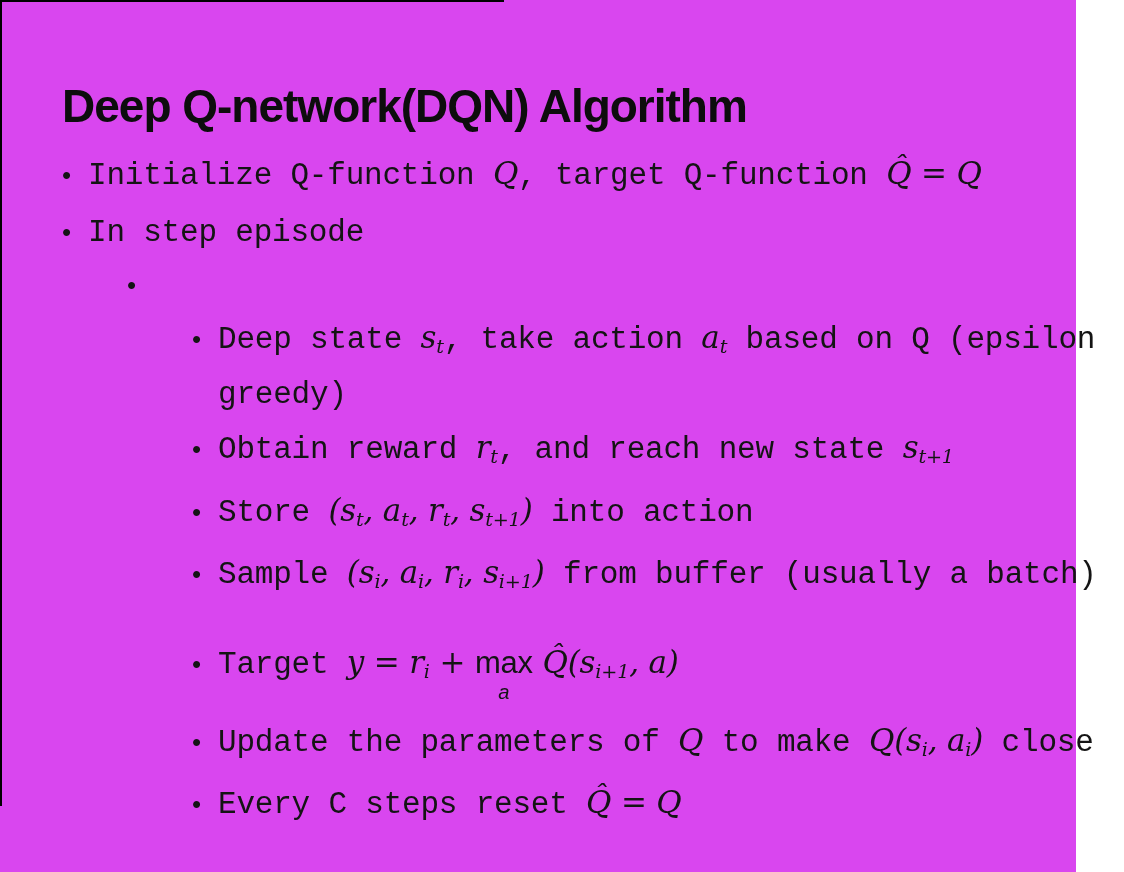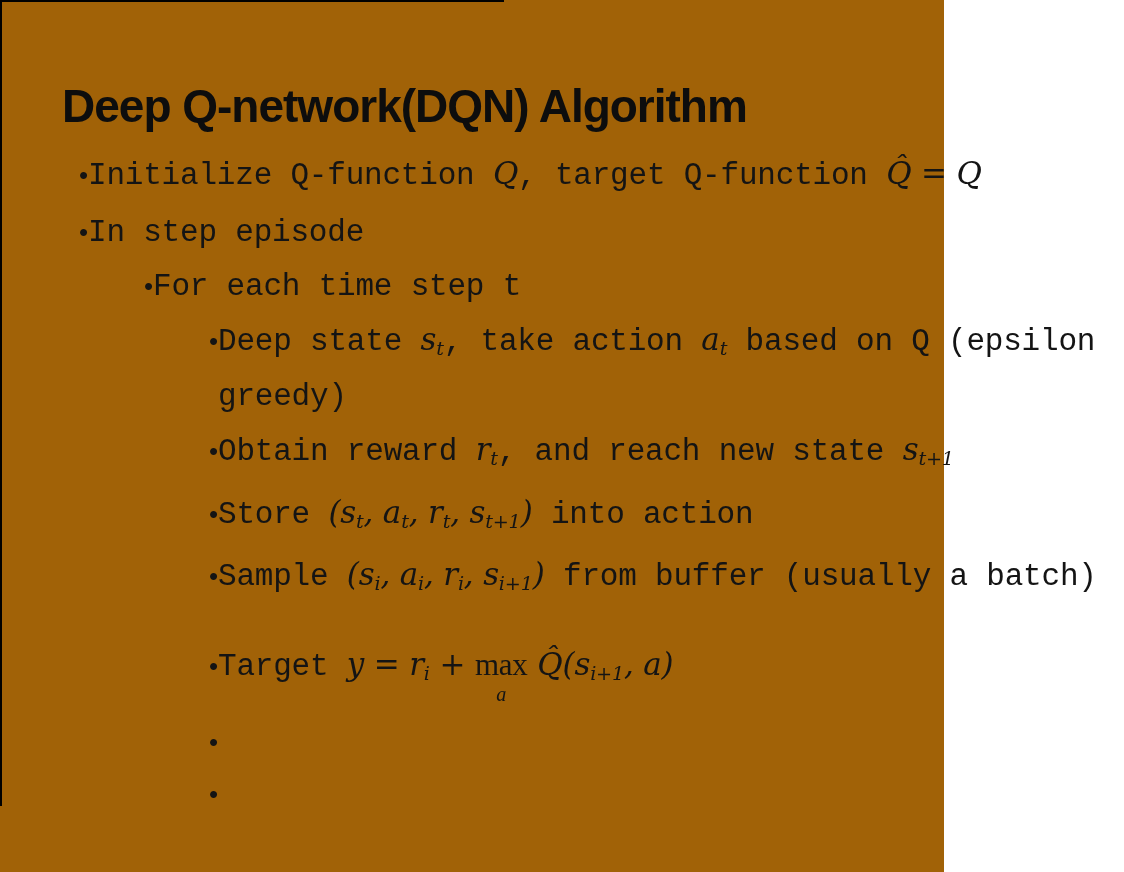--- a/index.html
+++ b/index.html
@@ -3,25 +3,24 @@
 <meta charset="utf-8">
 <style>
   html, body {
     margin: 0; padding: 0;
     width: 1124px; height: 872px;
     background: #ffffff;
     overflow: hidden;
   }
   .slide {
     position: relative;
-    width: 944px; height: 872px;
-    background: #a16207;
+    width: 1076px; height: 872px;
+    background: #d946ef;
     font-family: "Liberation Sans", sans-serif;
     color: #141414;
-    text-align: right;
   }
   .border-left {
     position: absolute; left: 0; top: 0;
     width: 2px; height: 806px; background: #000;
   }
   .border-top {
     position: absolute; left: 0; top: 0;
     width: 504px; height: 2px; background: #000;
   }
   .title {
@@ -59,21 +58,21 @@
   }
   .seg-sub {
     font-family: "DejaVu Serif", serif;
     font-style: italic;
     font-size: 0.62em;
     vertical-align: -0.28em;
   }
   .underop {
     display: inline-block;
     position: relative;
-    font-family: Liberation Serif, serif;
+    font-family: Liberation Sans, sans-serif;
     font-style: normal;
     margin-top: 28px;
   }
   .underop .op { font-style: normal; }
   .underop .under {
     position: absolute;
     left: 50%; top: 92%;
     transform: translateX(-50%);
     font-style: italic;
     font-size: 0.65em;
@@ -96,21 +95,20 @@
       </div>
       <div class="bullet l1">
         <div class="line">
           <span class="marker">•</span>
           <span class="segs"><span class="seg-text">In step episode</span></span>
         </div>
       </div>
       <div class="bullet l2">
         <div class="line">
           <span class="marker">•</span>
-          <span class="segs"><span class="seg-text">For each time step t</span></span>
         </div>
       </div>
       <div class="bullet l3">
         <div class="line">
           <span class="marker">•</span>
           <span class="segs"><span class="seg-text">Deep state </span><span class="seg-math">s</span><span class="seg-sub">t</span><span class="seg-text">, take action </span><span class="seg-math">a</span><span class="seg-sub">t</span><span class="seg-text"> based on Q (epsilon</span></span>
         </div>
         <div class="line">
           <span class="marker hide">•</span>
           <span class="segs"><span class="seg-text">greedy)</span></span>
@@ -136,21 +134,23 @@
       </div>
       <div class="bullet l3 has-underop">
         <div class="line">
           <span class="marker">•</span>
           <span class="segs"><span class="seg-text">Target </span><span class="seg-math">y = r</span><span class="seg-sub">i</span><span class="seg-math"> + </span><span class="underop"><span class="op">max</span><span class="under">a</span></span><span class="seg-math"> Q̂(s</span><span class="seg-sub">i+1</span><span class="seg-math">, a)</span></span>
         </div>
       </div>
       <div class="bullet l3">
         <div class="line">
           <span class="marker">•</span>
+          <span class="segs"><span class="seg-text">Update the parameters of </span><span class="seg-math">Q</span><span class="seg-text"> to make </span><span class="seg-math">Q(s</span><span class="seg-sub">i</span><span class="seg-math">, a</span><span class="seg-sub">i</span><span class="seg-math">)</span><span class="seg-text"> close</span></span>
         </div>
       </div>
       <div class="bullet l3">
         <div class="line">
           <span class="marker">•</span>
+          <span class="segs"><span class="seg-text">Every C steps reset </span><span class="seg-math">Q̂ = Q</span></span>
         </div>
       </div>
     </div>
 </div>
 
 </body></html>

